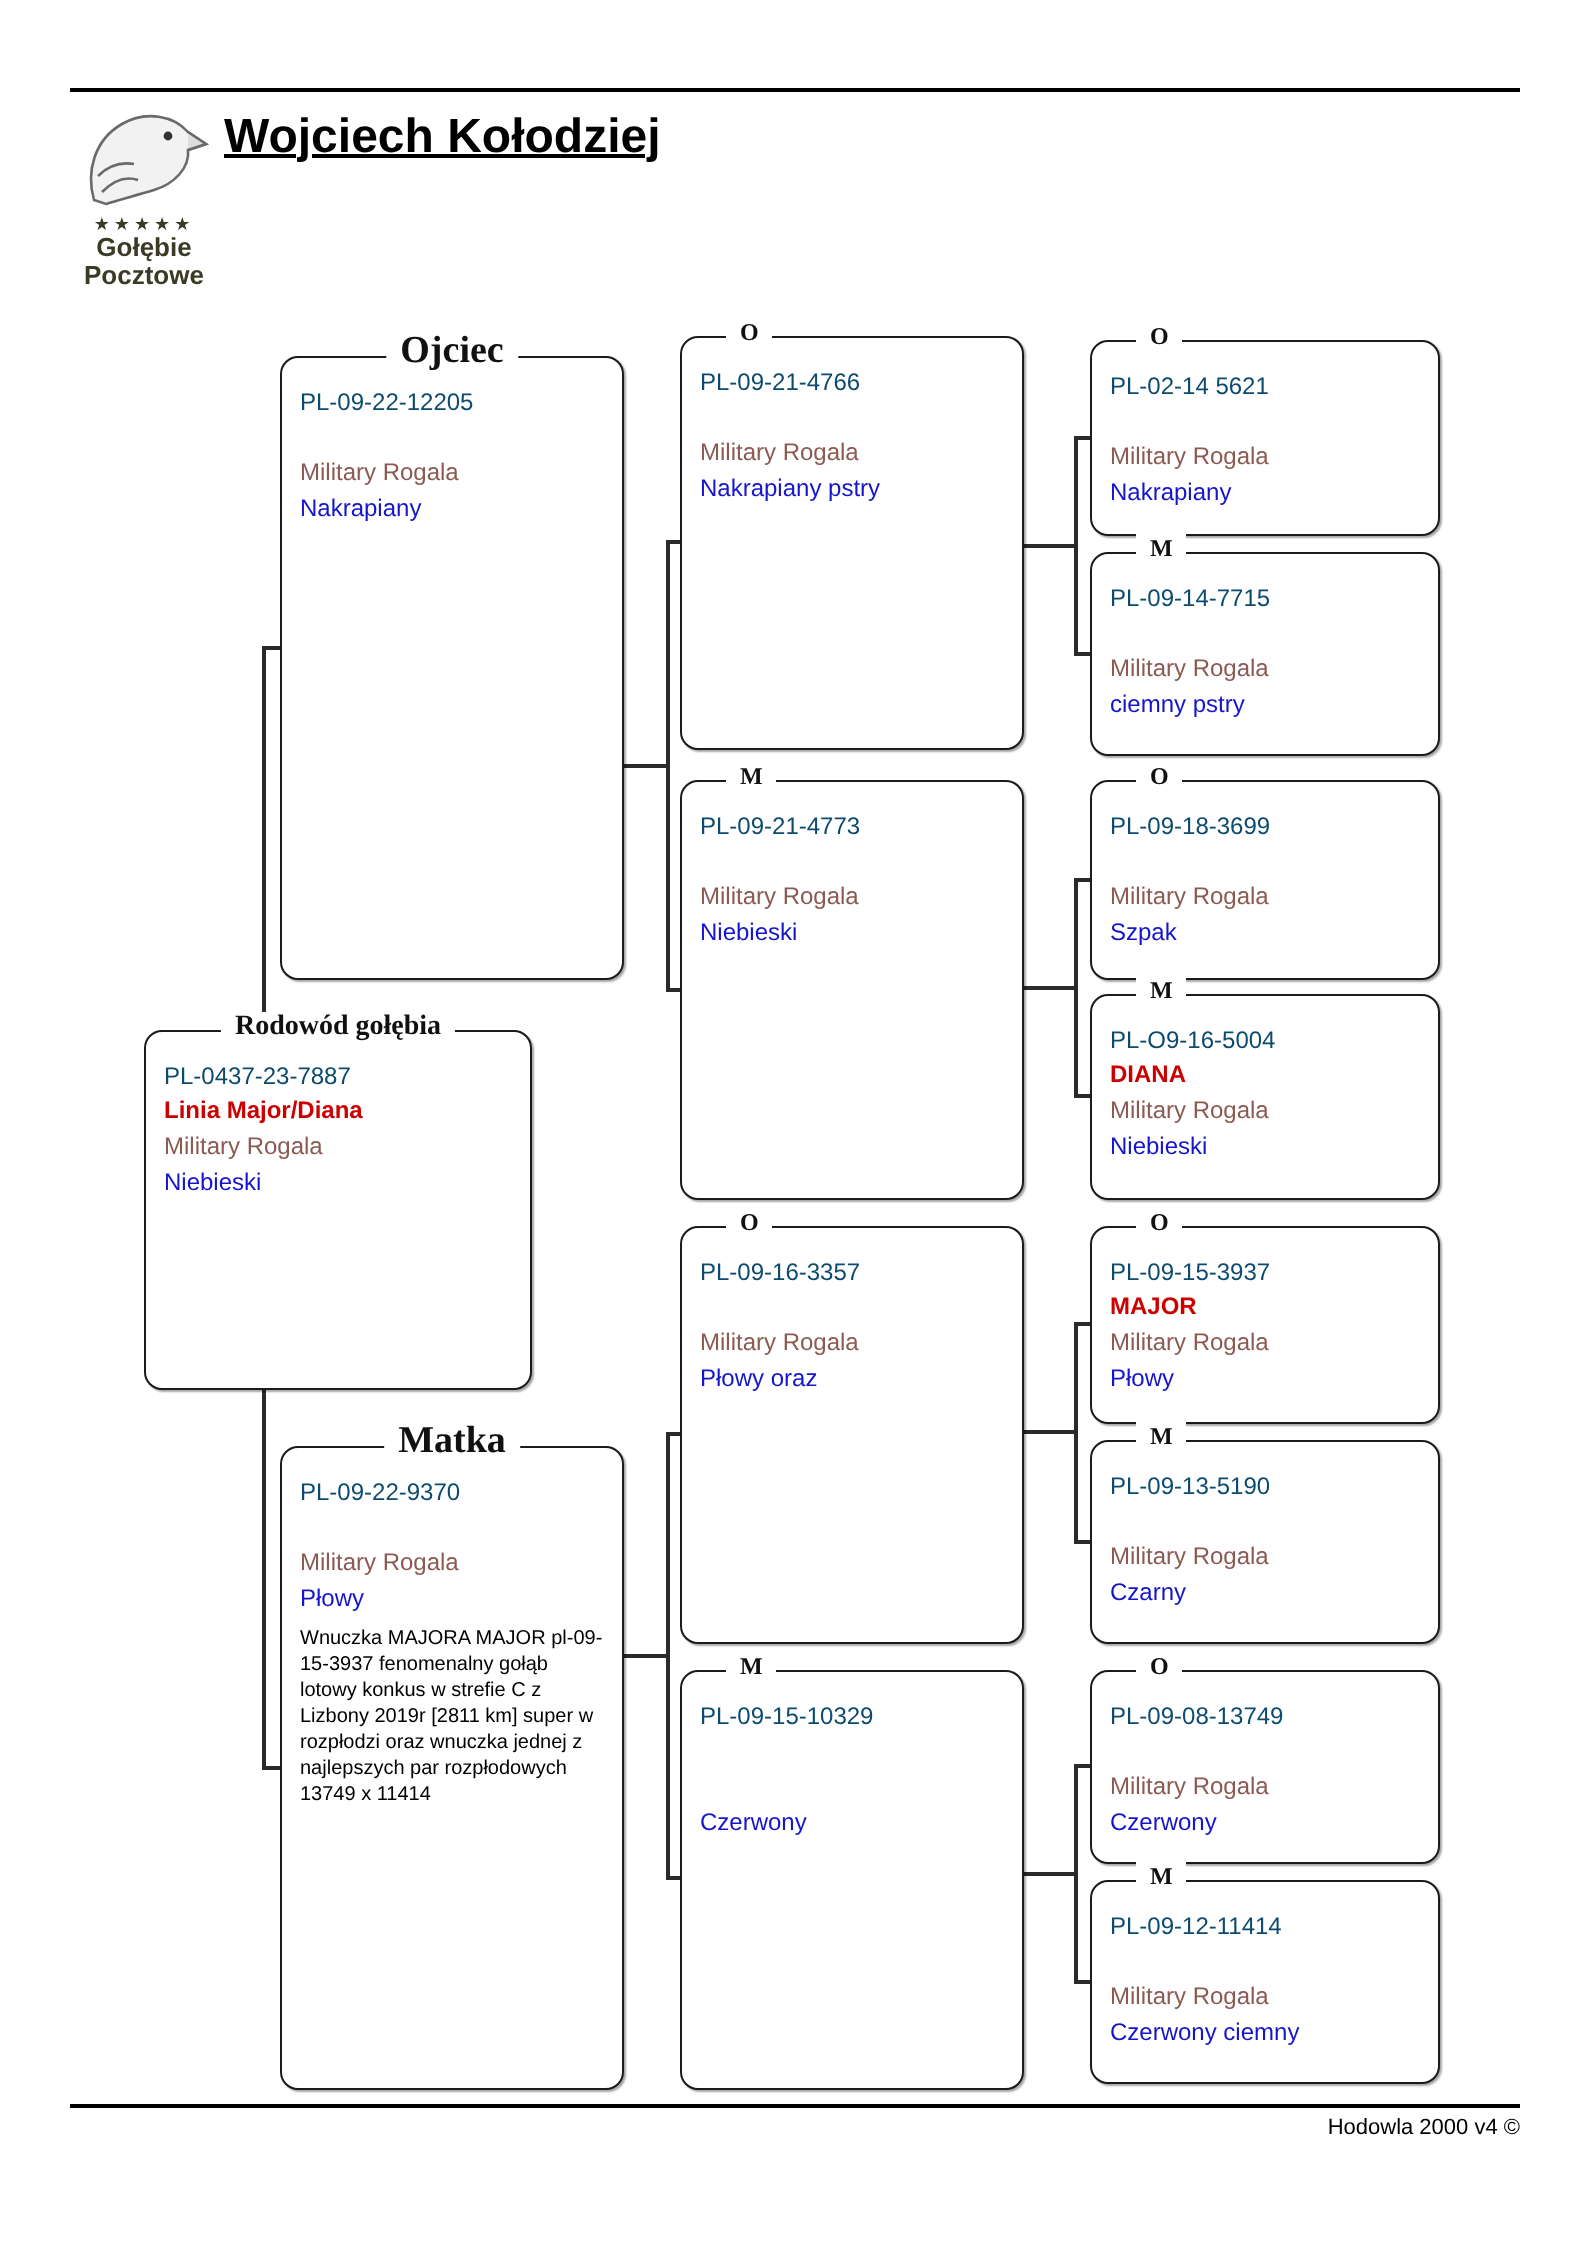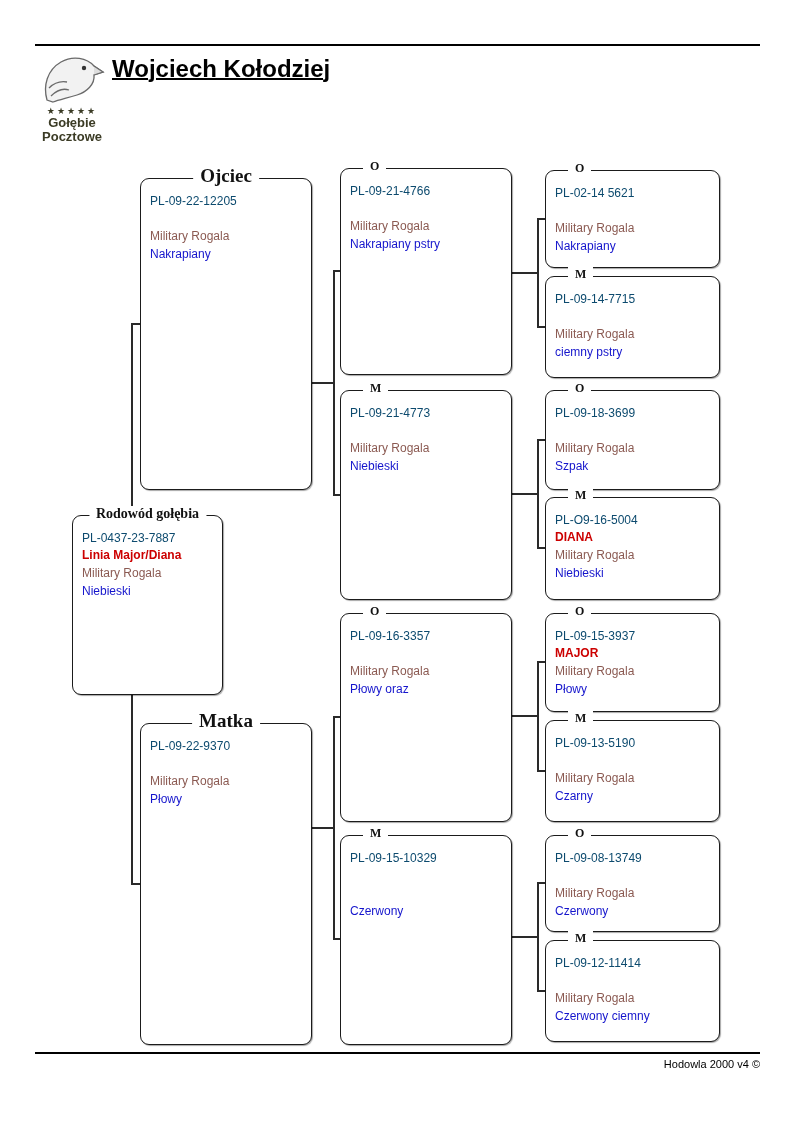--- a/index.html
+++ b/index.html
@@ -89,21 +89,21 @@
   <div class="cline v" style="left:537px;top:662px;height:109px;"></div>
   <div class="cline h" style="left:537px;top:661px;width:9px;"></div>
   <div class="cline h" style="left:537px;top:770px;width:9px;"></div>
   <div class="cline h" style="left:511px;top:715px;width:27px;"></div>
 
   <div class="cline v" style="left:537px;top:883px;height:108px;"></div>
   <div class="cline h" style="left:537px;top:882px;width:9px;"></div>
   <div class="cline h" style="left:537px;top:990px;width:9px;"></div>
   <div class="cline h" style="left:511px;top:936px;width:27px;"></div>
 
-  <div class="pbox" style="left:72px;top:515px;width:151px;height:180px;">
+  <div class="pbox" style="left:72px;top:515px;width:194px;height:180px;">
     <span class="blabel mid">Rodowód gołębia</span>
     <div class="ring">PL-0437-23-7887</div>
     <div class="name-slot">Linia Major/Diana</div>
     <div class="strain">Military Rogala</div>
     <div class="colorline">Niebieski</div>
   </div>
 
   <div class="pbox" style="left:140px;top:178px;width:172px;height:312px;">
     <span class="blabel big">Ojciec</span>
     <div class="ring">PL-09-22-12205</div>
@@ -111,20 +111,21 @@
     <div class="strain">Military Rogala</div>
     <div class="colorline">Nakrapiany</div>
   </div>
 
   <div class="pbox" style="left:140px;top:723px;width:172px;height:322px;">
     <span class="blabel big">Matka</span>
     <div class="ring">PL-09-22-9370</div>
     <div class="name-slot"></div>
     <div class="strain">Military Rogala</div>
     <div class="colorline">Płowy</div>
+    <div class="note">Wnuczka MAJORA MAJOR pl-09-15-3937 fenomenalny gołąb lotowy konkus w strefie C z Lizbony 2019r [2811 km] super w rozpłodzi oraz wnuczka jednej z najlepszych par rozpłodowych 13749 x 11414</div>
   </div>
 
   <div class="pbox" style="left:340px;top:168px;width:172px;height:207px;">
     <span class="blabel small">O</span>
     <div class="ring">PL-09-21-4766</div>
     <div class="name-slot"></div>
     <div class="strain">Military Rogala</div>
     <div class="colorline">Nakrapiany pstry</div>
   </div>
 

